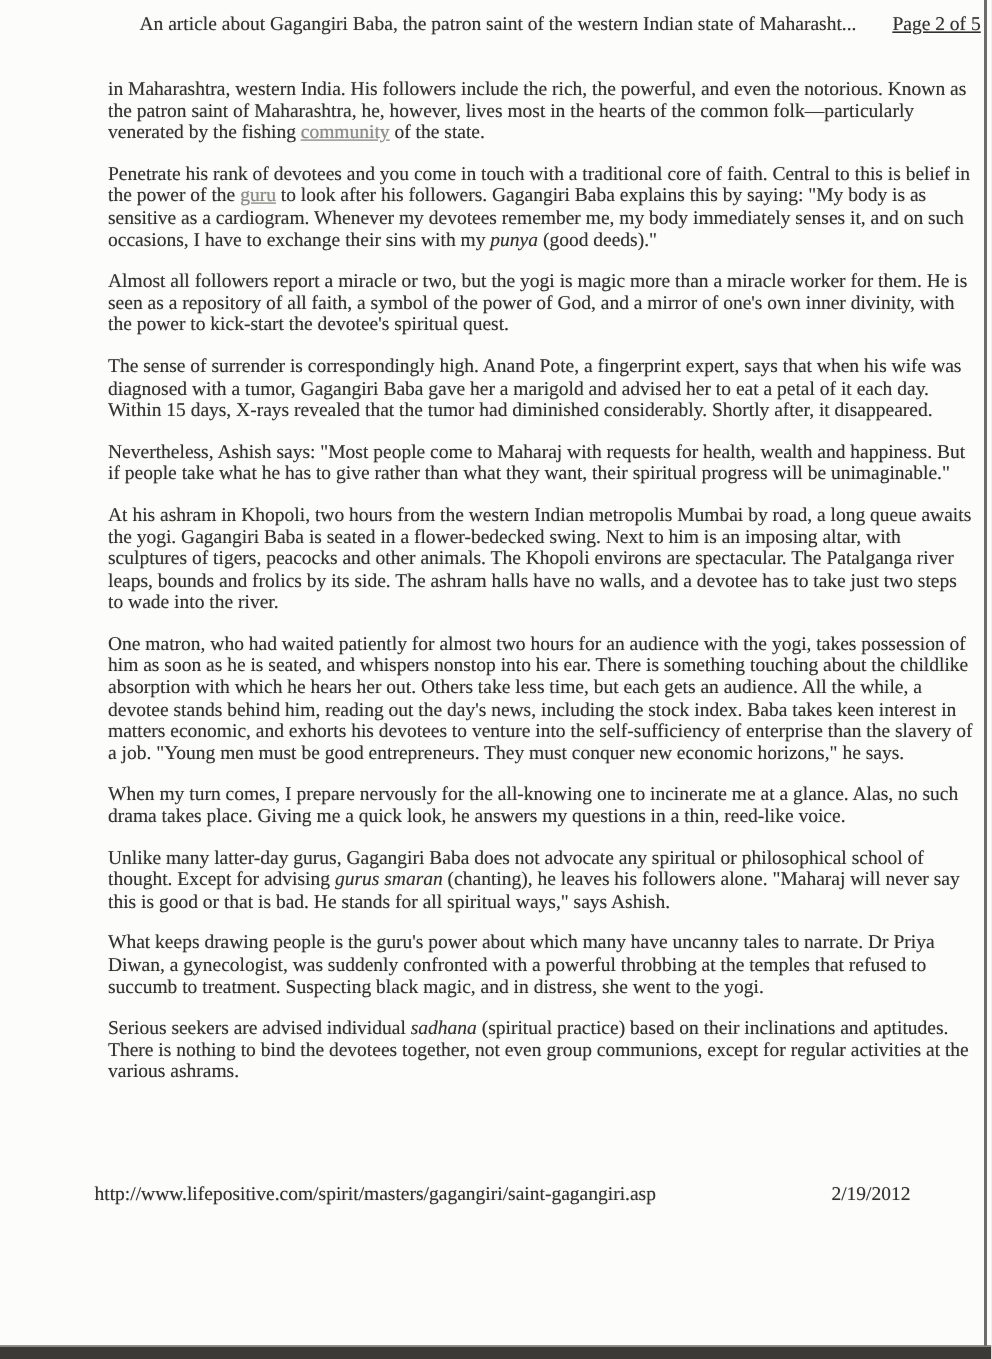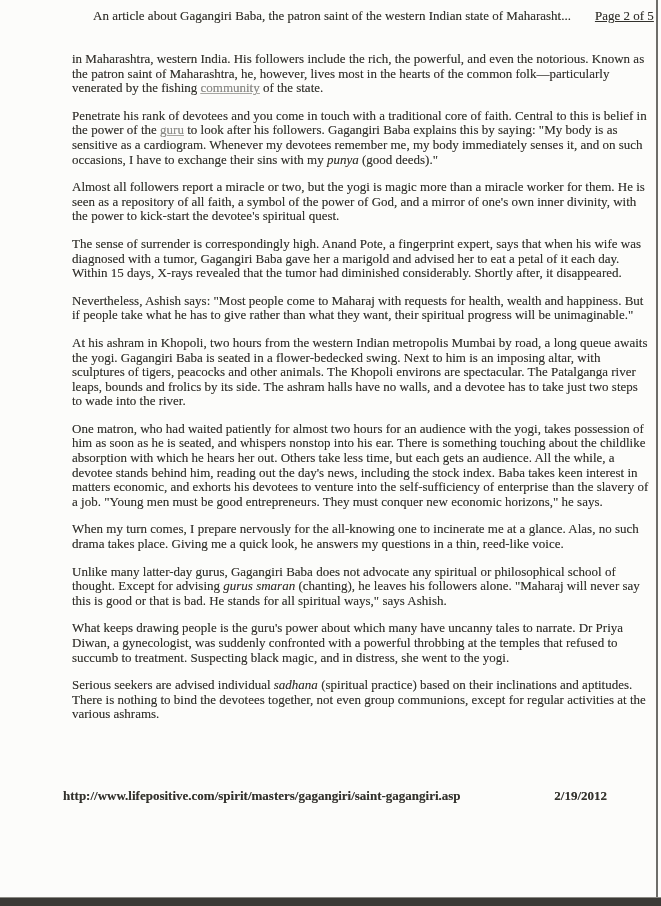--- a/index.html
+++ b/index.html
@@ -46,21 +46,20 @@
   .italic-term { font-style: italic; text-align: center; }
   .footer {
     position: absolute;
     top: 788px;
     left: 63px;
     width: 544px;
     display: flex;
     justify-content: space-between;
     align-items: baseline;
     font-size: 13px;
-    font-weight: bold;
   }
   .scan-edge-right {
     position: absolute;
     top: 0;
     right: 3px;
     width: 2px;
     height: 100%;
     background: var(--edge-color, #55544f);
     opacity: 0.85;
   }

